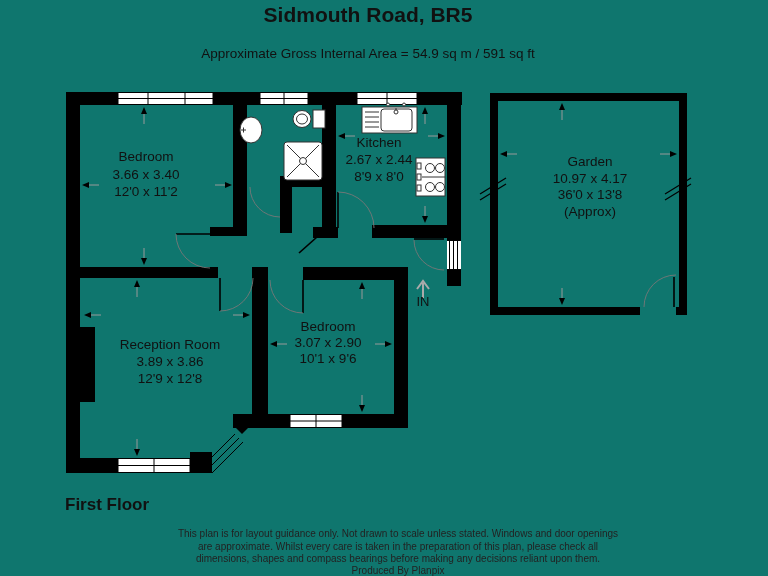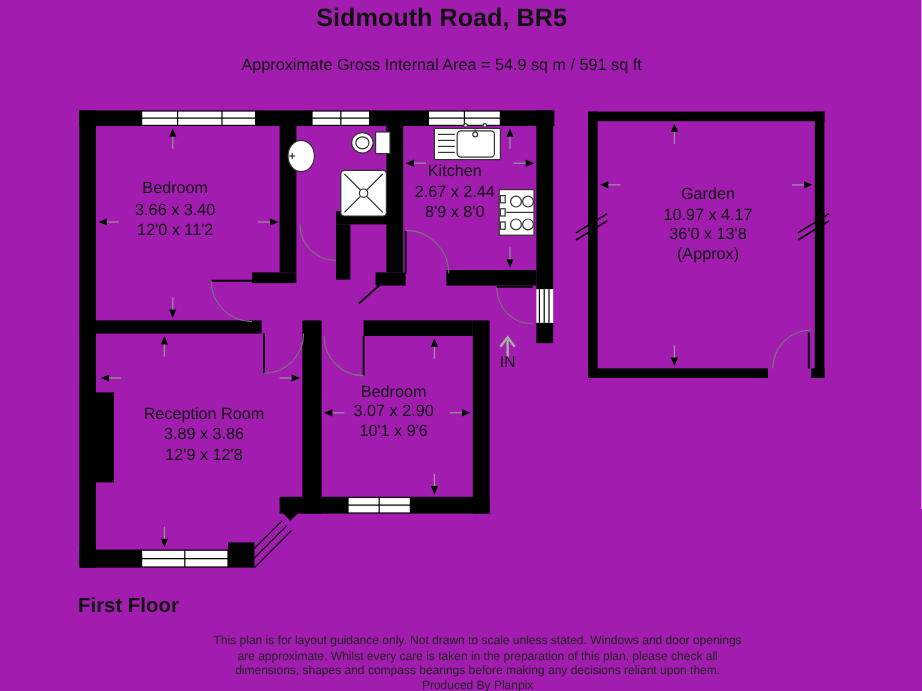--- a/index.html
+++ b/index.html
@@ -1,16 +1,16 @@
 <!DOCTYPE html>
 <html><head>
 <meta charset="utf-8">
 <style>
   html,body{margin:0;padding:0;background:#fff;}
-  .page{position:relative;width:768px;height:576px;background:#a21caf;overflow:hidden;
+  .page{position:relative;width:768px;height:576px;background:#0f766e;overflow:hidden;
         font-family:"Liberation Sans",sans-serif;}
   svg{display:block;}
   text{fill:#111;}
   .title{font-size:21px;font-weight:bold;}
   .subtitle{font-size:13.5px;}
   .room-name,.room-dim{font-size:13.5px;}
   .floor-label{font-size:17px;font-weight:bold;}
   .disclaimer{font-size:10px;fill:#222;}
   .in-label{font-size:13px;}
   .wall{fill:#000;stroke:none;}

